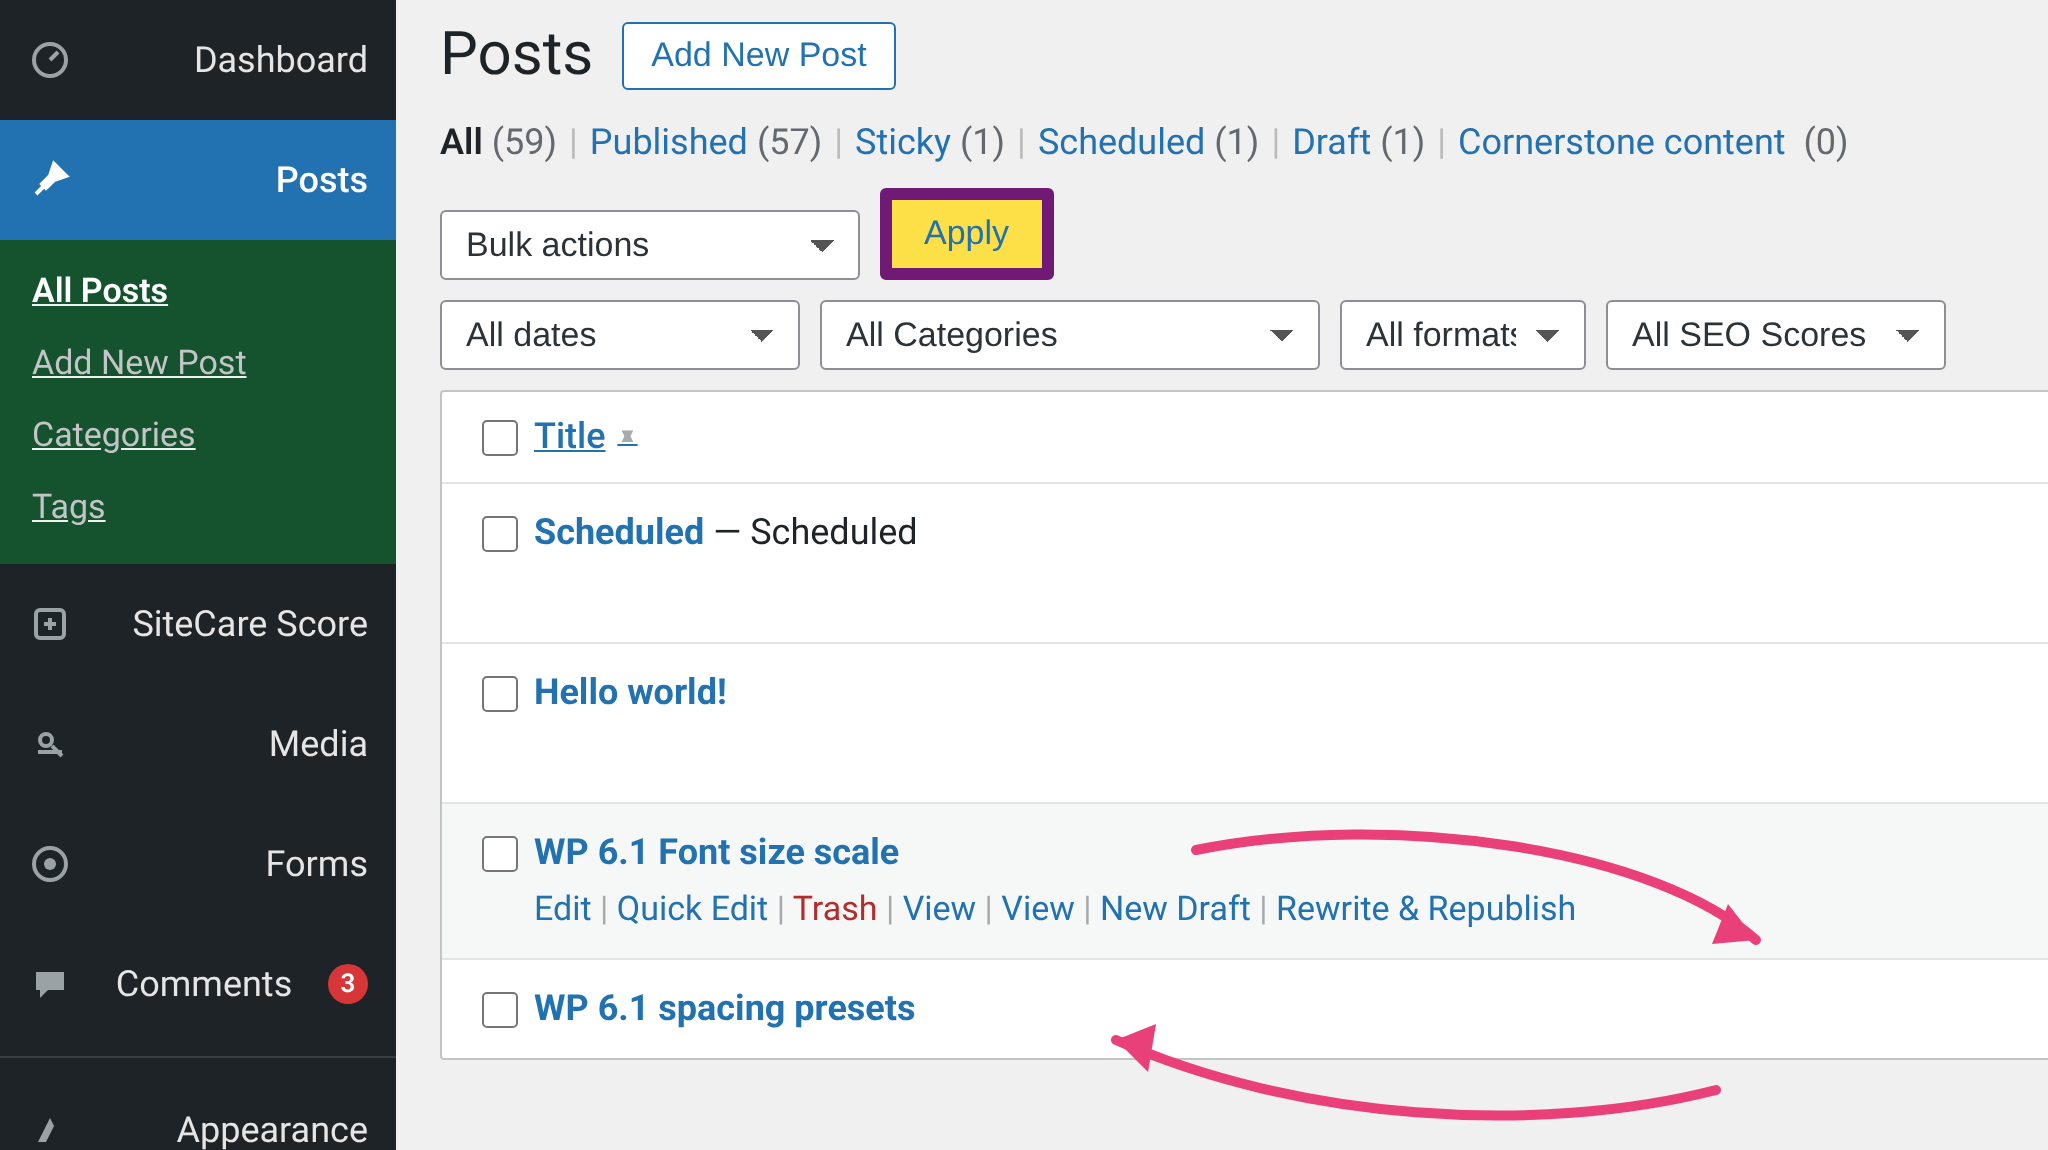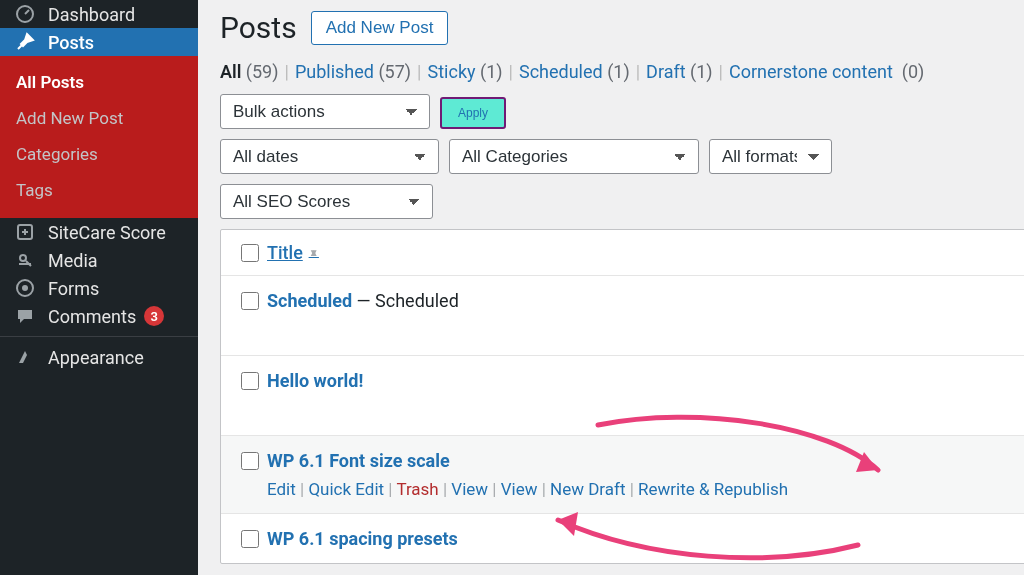--- a/index.html
+++ b/index.html
@@ -1,46 +1,46 @@
 <!DOCTYPE html>
 <html><head>
 <meta charset="utf-8">
 <style>
 * { margin: 0; padding: 0; box-sizing: border-box; }
 body { font-family: -apple-system, BlinkMacSystemFont, "Segoe UI", Roboto, sans-serif; font-size: 16px; color: #1d2327; background: #f0f0f1; width: 1024px; height: 575px; overflow: hidden; }
 .wrap { display: flex; height: 100%; }
 
 
 .sidebar { width: 198px; background: #1d2327; color: #f0f0f1; flex-shrink: 0; }
-.menu-item { display: flex; align-items: center; padding: 3px 14px; color: #e5e5e5; cursor: pointer; font-size: 18px; position: relative; }
+.menu-item { display: flex; align-items: center; padding: 19px 14px; color: #e5e5e5; cursor: pointer; font-size: 18px; position: relative; justify-content: space-between; }
 .menu-item .icon { width: 22px; height: 22px; margin-right: 12px; display: inline-flex; align-items: center; justify-content: center; color: rgba(240,246,252,.6); }
 .menu-item.current { background: #2271b1; color: #fff; font-weight: 500; }
 .menu-item.current .icon { color: #fff; }
 .menu-item.current::after { content: ""; position: absolute; right: -10px; top: 50%; margin-top: -10px; border: 10px solid transparent; border-right-color: #f0f0f1; }
-.submenu { background: #b91c1c; padding: 8px 0 10px; }
+.submenu { background: #14532d; padding: 8px 0 10px; text-decoration: underline; }
 .submenu-item { padding: 8px 14px 8px 16px; color: #c3c4c7; font-size: 17px; cursor: pointer; }
 .submenu-item.current { color: #fff; font-weight: 600; }
 .menu-separator { border-top: 1px solid #3a3e43; margin: 6px 0; }
 .badge { background: #d63638; color: #fff; border-radius: 10px; min-width: 20px; height: 20px; font-size: 13px; display: inline-flex; align-items: center; justify-content: center; margin-left: 8px; padding: 0 6px; font-weight: 600; }
 
 
 .main { flex: 1; padding: 10px 0 0 22px; overflow: hidden; }
 .heading-row { display: flex; align-items: center; gap: 14px; margin-bottom: 16px; }
 .page-title { font-size: 30px; font-weight: 400; color: #1d2327; }
 .add-new { border: 1px solid #2271b1; color: #2271b1; background: #fff; padding: 6px 14px; font-size: 17px; border-radius: 3px; cursor: pointer; }
 
 .filters { display: flex; flex-wrap: wrap; gap: 18px 6px; font-size: 18px; color: #646970; margin-bottom: 12px; align-items: center; }
 .filters a { color: #2271b1; text-decoration: none; }
 .filters .current { color: #1d2327; font-weight: 600; }
 .filters .sep { color: #bbb; }
 .filters .count { color: #646970; }
 
 .actions-row { display: flex; gap: 10px; margin-bottom: 10px; flex-wrap: wrap; align-items: flex-end; }
 .select { background: #fff; border: 1px solid #8c8f94; padding: 7px 34px 7px 12px; font-size: 17px; border-radius: 3px; appearance: none; background-image: linear-gradient(45deg, transparent 50%, #555 50%), linear-gradient(135deg, #555 50%, transparent 50%); background-position: calc(100% - 18px) 50%, calc(100% - 12px) 50%; background-size: 6px 6px, 6px 6px; background-repeat: no-repeat; cursor: pointer; color: #2c3338; }
-.apply-btn { border: 2px solid #701a75; color: #2271b1; background: #5eead4; padding: 7px 16px; font-size: 12px; border-radius: 3px; cursor: pointer; }
+.apply-btn { border: 6px solid #701a75; color: #2271b1; background: #fde047; padding: 7px 16px; font-size: 17px; border-radius: 3px; cursor: pointer; }
 
 
 .posts-table { width: 820px; background: #fff; border: 1px solid #c3c4c7; border-radius: 2px; }
 .posts-table .row { display: flex; align-items: flex-start; padding: 14px 12px; border-bottom: 1px solid #e5e5e5; }
 .posts-table .row.header { padding: 12px 12px; }
 .posts-table .row:last-child { border-bottom: none; }
 .cb { width: 34px; flex-shrink: 0; display: flex; justify-content: center; padding-top: 2px; }
 .cb input { width: 18px; height: 18px; }
 .title-cell { flex: 1; }
 .col-title { color: #2271b1; font-size: 18px; font-weight: 500; display: inline-flex; align-items: center; gap: 6px; }
@@ -155,24 +155,24 @@
       <span><a href="#">Draft</a> <span class="count">(1)</span></span>
       <span class="sep">|</span>
       <span><a href="#">Cornerstone content</a>&nbsp; <span class="count">(0)</span></span>
     </div>
 
     <div class="actions-row">
       <select class="select" style="width:210px"><option>Bulk actions</option></select>
       <button class="apply-btn">Apply</button>
     </div>
     <div class="actions-row">
-      <select class="select" style="width:219px"><option>All dates</option></select>
+      <select class="select" style="width:180px"><option>All dates</option></select>
       <select class="select" style="width:250px"><option>All Categories</option></select>
       <select class="select" style="width:123px"><option>All formats</option></select>
-      <select class="select" style="width:213px"><option>All SEO Scores</option></select>
+      <select class="select" style="width:170px"><option>All SEO Scores</option></select>
     </div>
 
     <div class="posts-table">
       <div class="row header">
         <div class="cb">
             <input type="checkbox" style="">
           </div>
         <div class="title-cell">
           <a href="#" class="col-title">
             <span>Title</span>

